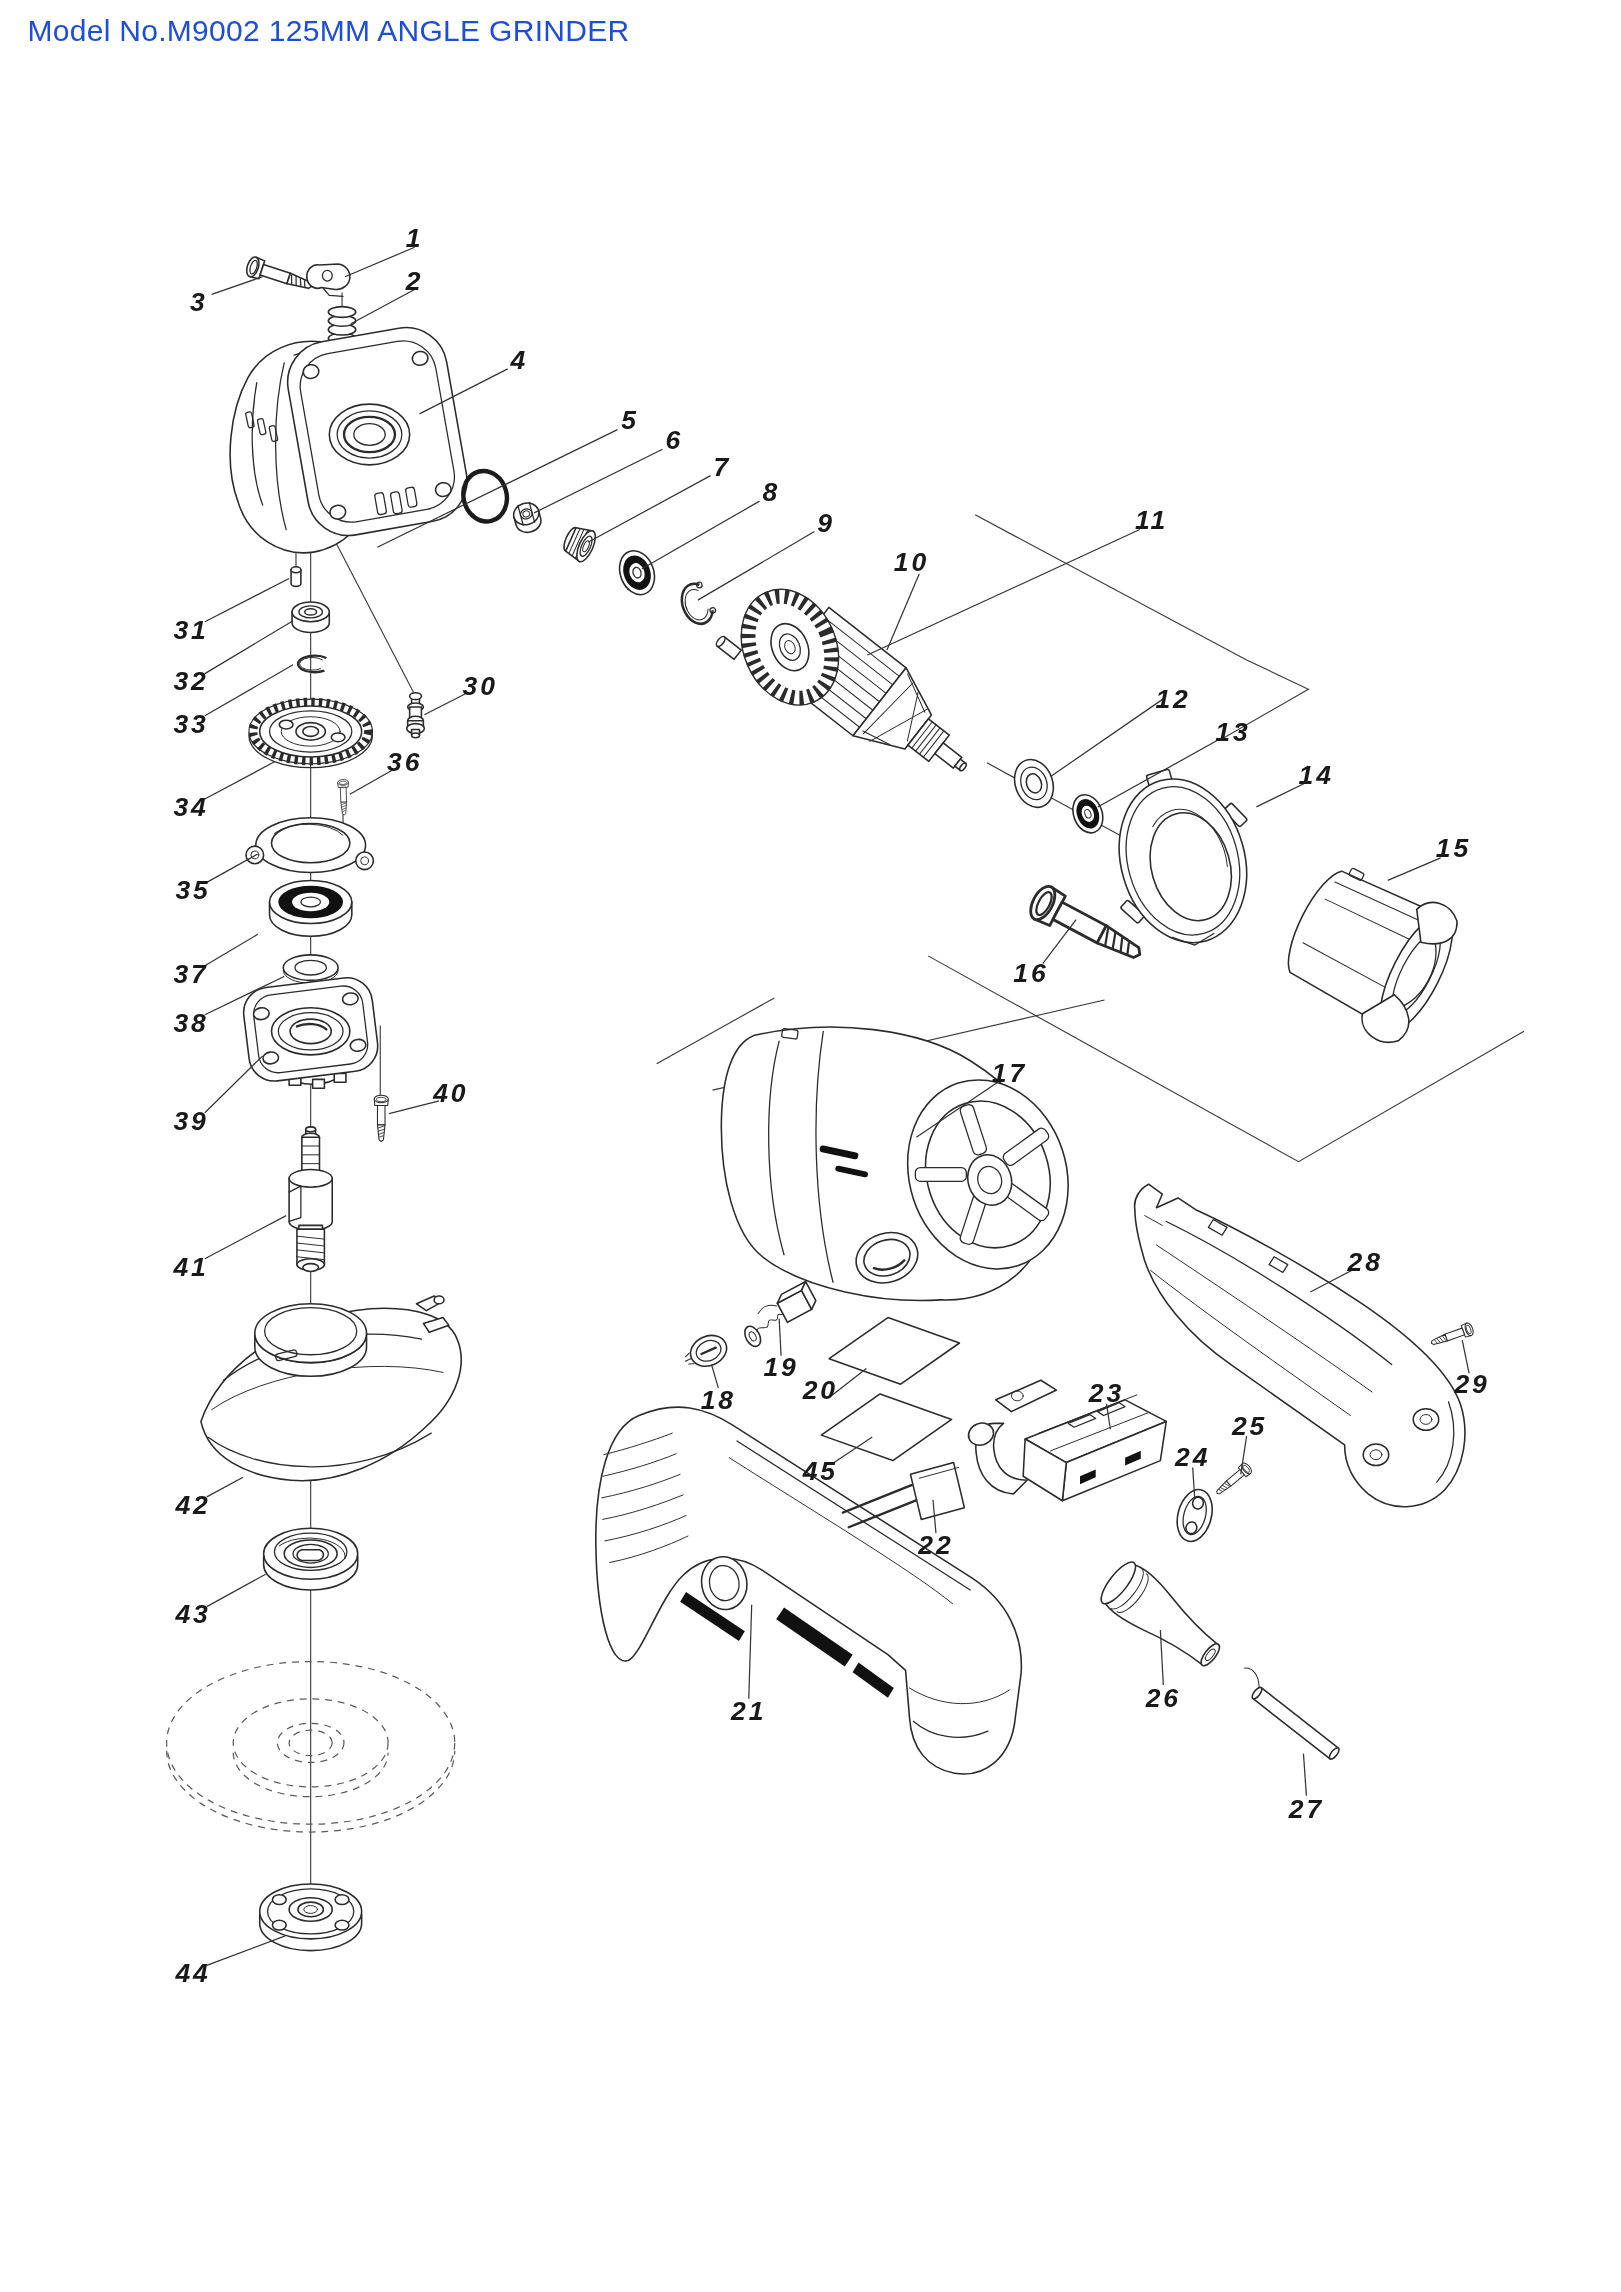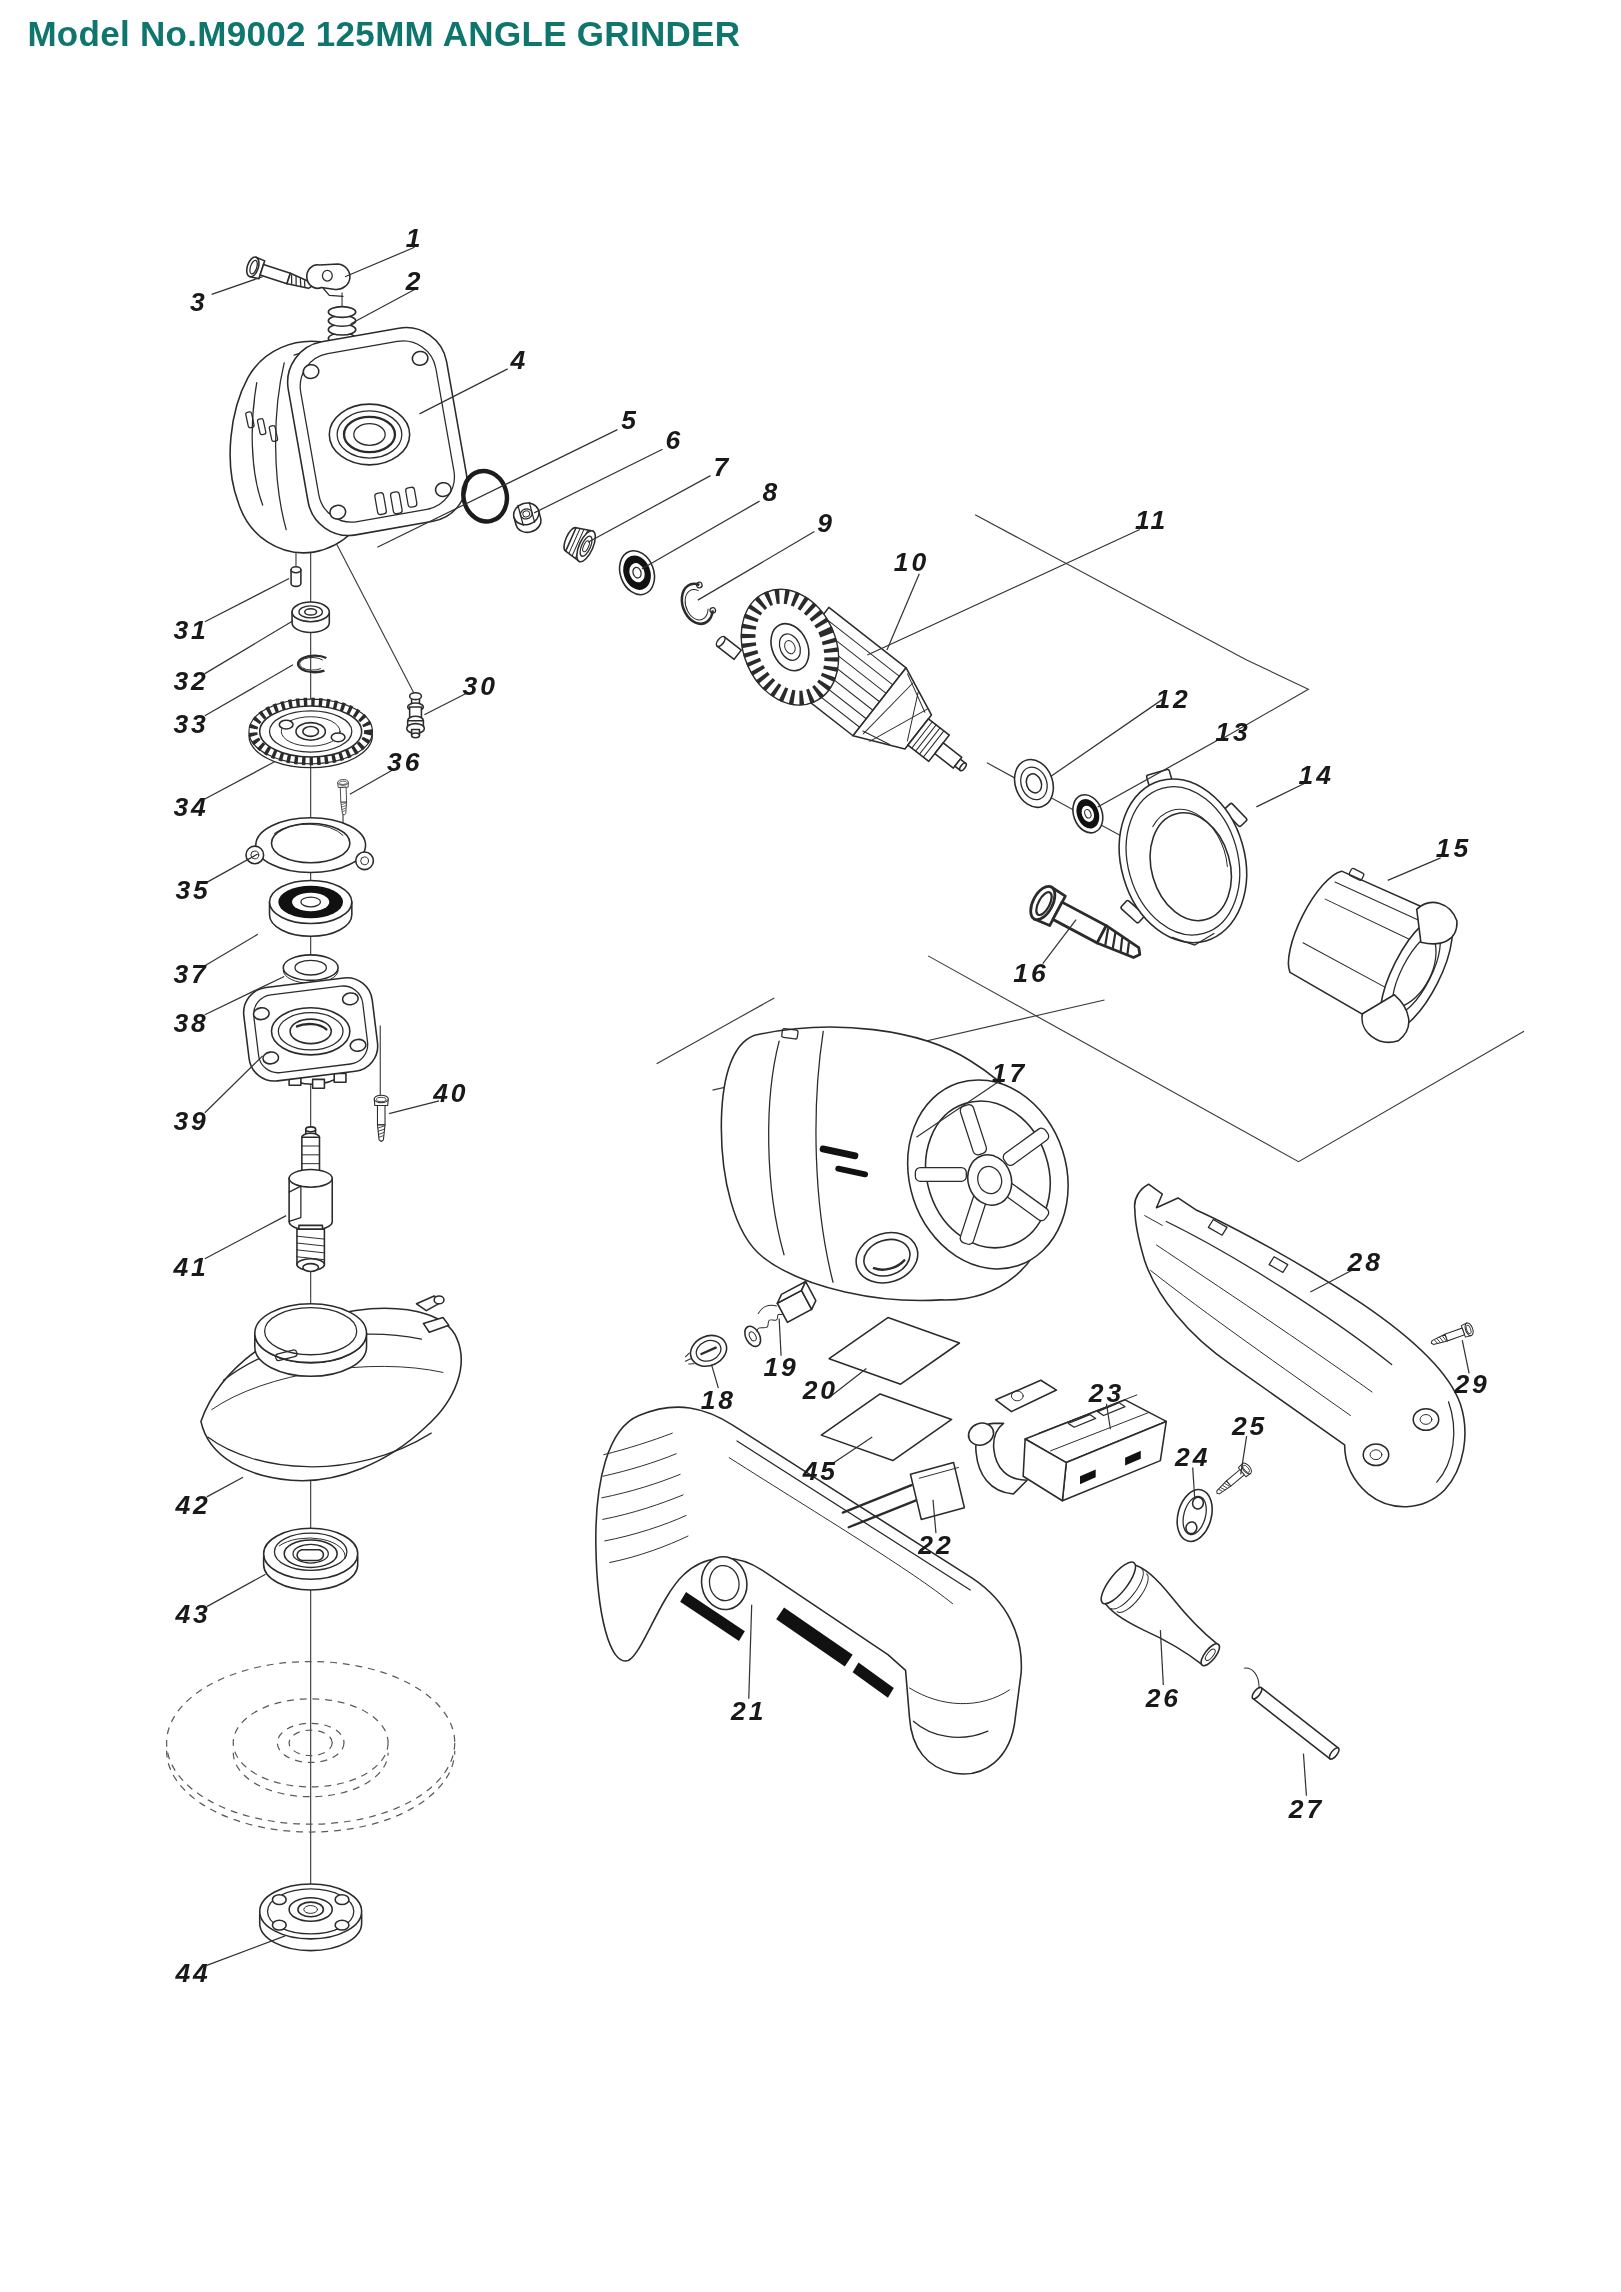--- a/index.html
+++ b/index.html
@@ -1,17 +1,17 @@
 <!DOCTYPE html>
 <html><head>
 <meta charset="utf-8">
 <style>
   html,body{margin:0;padding:0;background:#ffffff;}
   body{width:1621px;height:2293px;position:relative;font-family:"Liberation Sans",sans-serif;}
-  .page-title{position:absolute;left:27.4px;top:13.7px;font-size:35px;color:#0f766e;font-weight:700;letter-spacing:0.3px;white-space:nowrap;}
+  .page-title{position:absolute;left:27.4px;top:13.7px;font-size:30px;color:#1d4ed8;font-weight:400;letter-spacing:0.3px;white-space:nowrap;}
   svg{position:absolute;left:0;top:0;}
   .p{fill:#ffffff;stroke:#2b2b2b;stroke-width:1.6;stroke-linejoin:round;stroke-linecap:round;}
   .ln{fill:none;stroke:#2b2b2b;stroke-width:1.3;stroke-linejoin:round;stroke-linecap:round;}
   .lt{fill:none;stroke:#2b2b2b;stroke-width:1;stroke-linejoin:round;stroke-linecap:round;}
   .dk{fill:#111;stroke:none;}
   .th{fill:none;stroke:#2b2b2b;stroke-width:2.4;stroke-linecap:round;}
   .cl{fill:none;stroke:#3a3a3a;stroke-width:1.15;}
   .dash{fill:none;stroke:#5a5a5a;stroke-width:1.25;stroke-dasharray:7 6;}
   .leader{fill:none;stroke:#333;stroke-width:1.25;}
   .plabel{font-family:"Liberation Sans",sans-serif;font-style:italic;font-weight:600;font-size:27px;fill:#191919;text-anchor:middle;dominant-baseline:central;letter-spacing:3px;}

